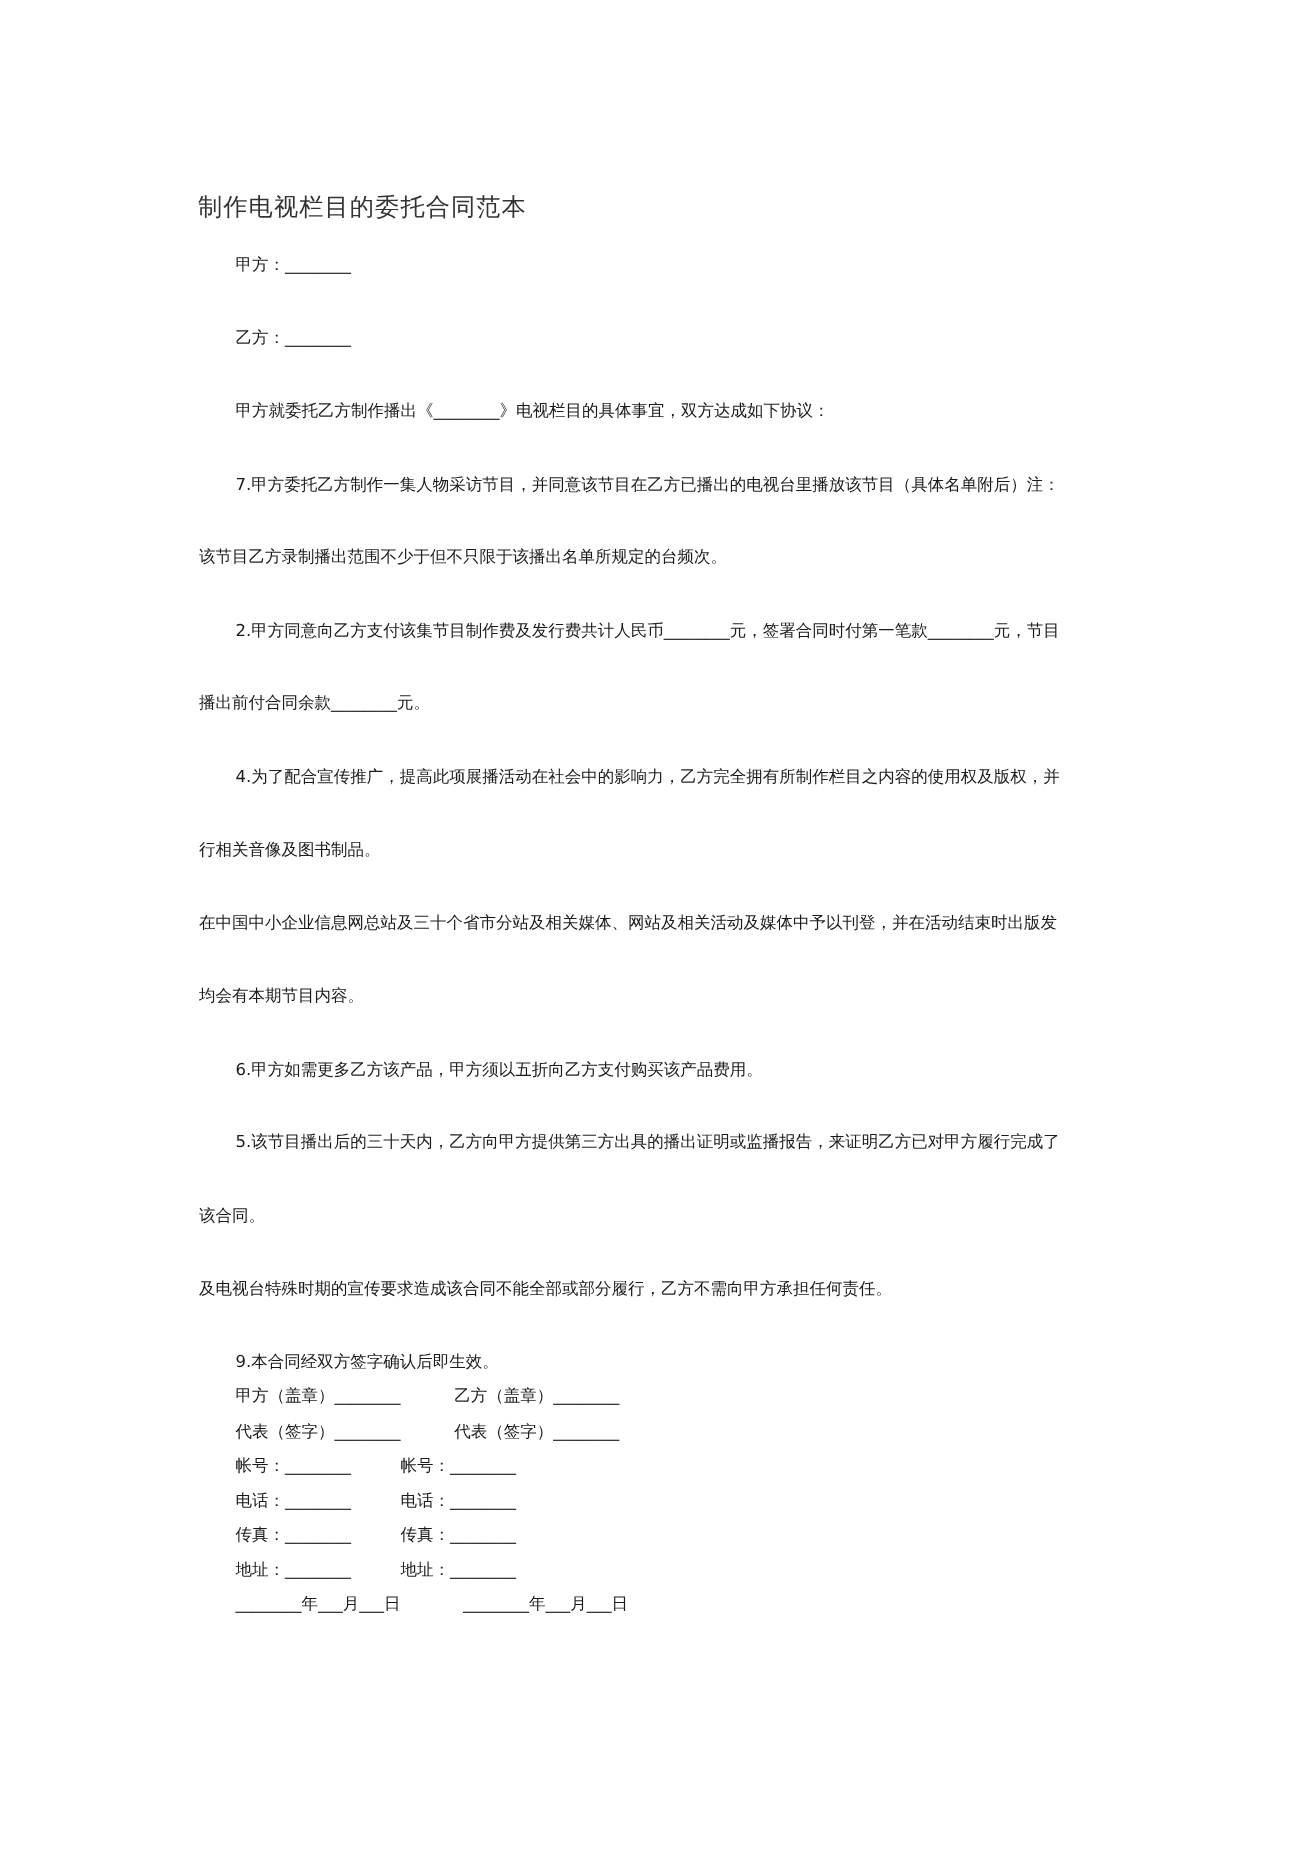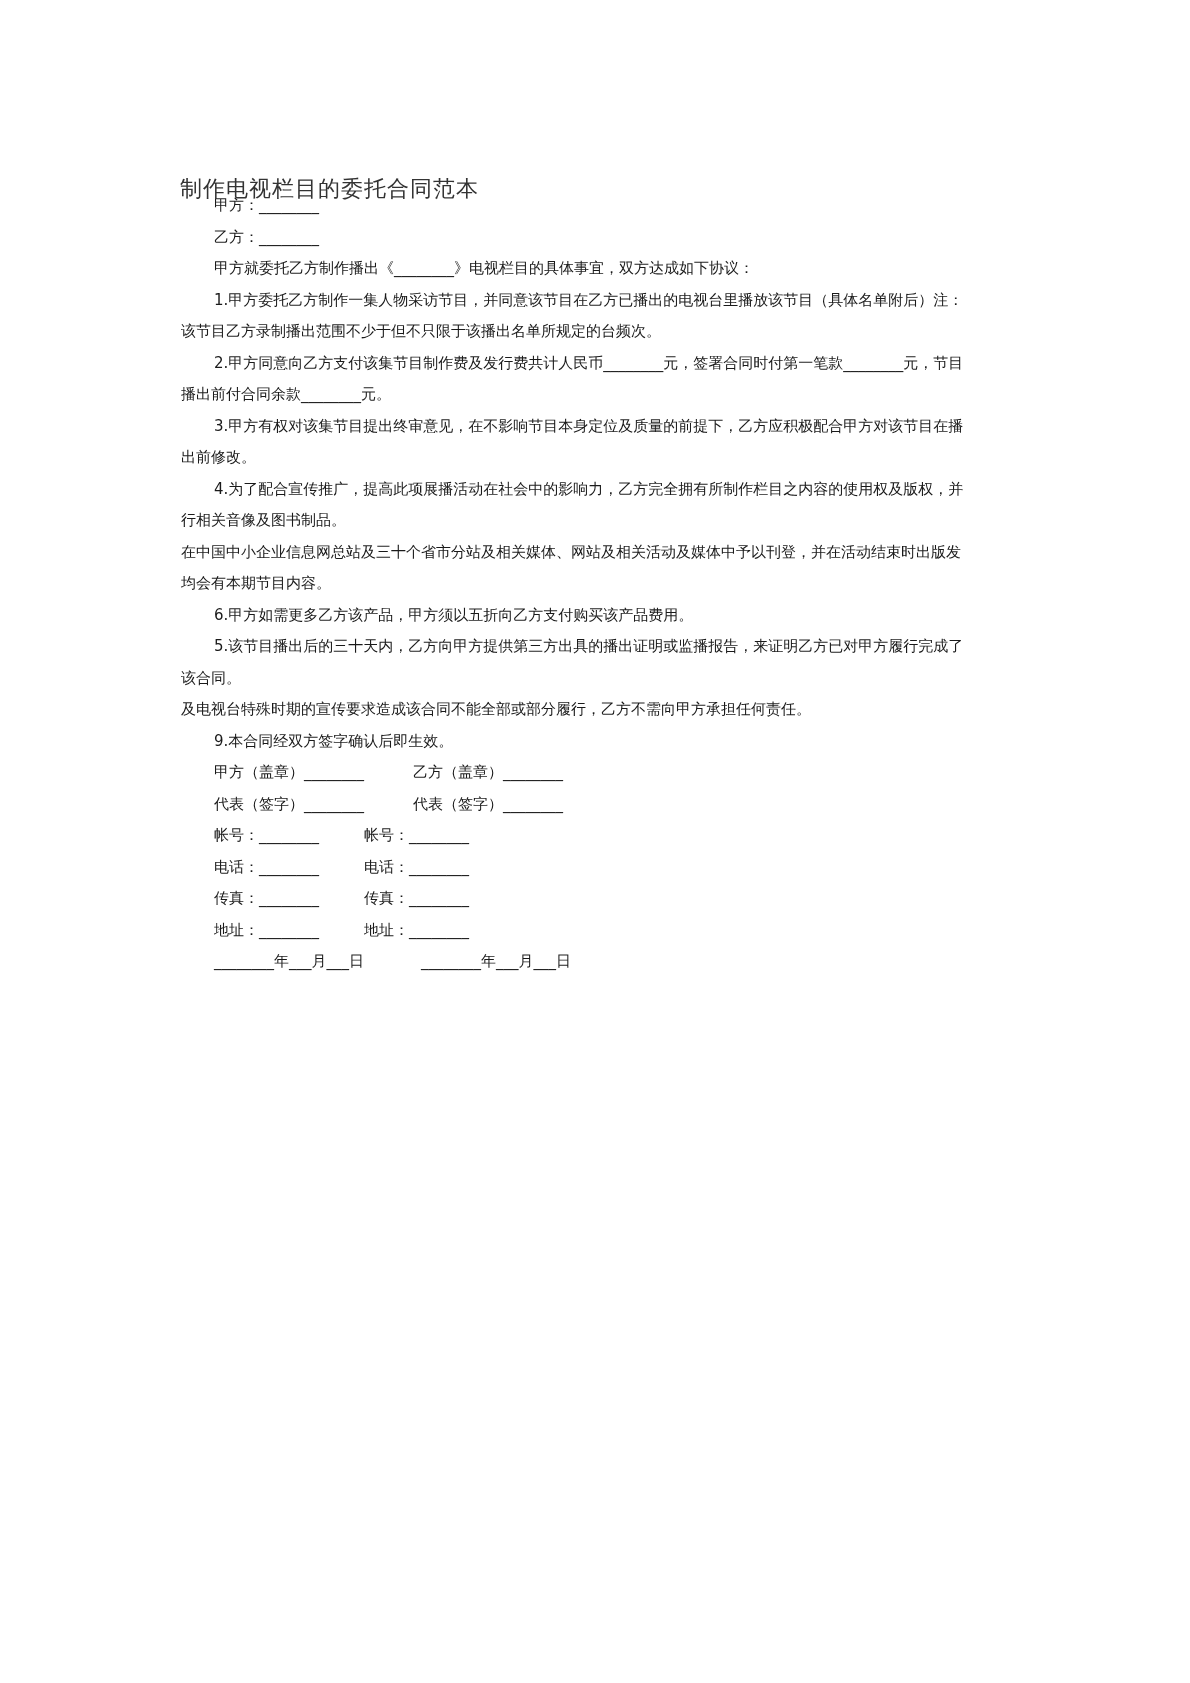--- a/index.html
+++ b/index.html
@@ -11,49 +11,45 @@
   .title {
     position: absolute; left: 180px; top: 154px;
     font-family: "DejaVu Serif", "Liberation Serif", serif;
     font-size: 22px; color: #333333; letter-spacing: 1px; line-height: 30px; white-space: nowrap; margin-top: 20px;
   }
   .body {
     position: absolute; left: 181px; top: 190px; width: 838px;
     font-family: "DejaVu Sans", "Liberation Sans", sans-serif;
     font-size: 15px; color: #1a1a1a;
   }
-  .line { height: 31.5px; line-height: 31.5px; white-space: nowrap; overflow: visible; }
+  .line { height: 31.5px; line-height: 31.5px; white-space: nowrap; overflow: visible; margin-top: 35px; }
   .indent { padding-left: 33px; }
   .sig-row { height: 31.5px; line-height: 31.5px; white-space: nowrap; padding-left: 33px; position: relative; text-align: center; }
   .sig-col1 { position: absolute; left: 33px; }
   .sig-col2a { position: absolute; left: 232px; }
   .sig-col2b { position: absolute; left: 183px; }
 </style>
 </head>
 <body>
 
 <div class="page">
   <div class="title">制作电视栏目的委托合同范本</div>
 
   <div class="body">
     <div class="line indent">甲方：________</div>
     <div class="line indent">乙方：________</div>
     <div class="line indent">甲方就委托乙方制作播出《________》电视栏目的具体事宜，双方达成如下协议：</div>
 
     <div>
-      <div class="line indent">1.甲方委托乙方制作一集人物采访节目，并同意该节目在乙方已播出的电视台里播放该节目（具体名单附后）注：</div>
+      <div class="line indent">7.甲方委托乙方制作一集人物采访节目，并同意该节目在乙方已播出的电视台里播放该节目（具体名单附后）注：</div>
       <div class="line">该节目乙方录制播出范围不少于但不只限于该播出名单所规定的台频次。</div>
     </div>
     <div>
       <div class="line indent">2.甲方同意向乙方支付该集节目制作费及发行费共计人民币________元，签署合同时付第一笔款________元，节目</div>
       <div class="line">播出前付合同余款________元。</div>
-    </div>
-    <div>
-      <div class="line indent">3.甲方有权对该集节目提出终审意见，在不影响节目本身定位及质量的前提下，乙方应积极配合甲方对该节目在播</div>
-      <div class="line">出前修改。</div>
     </div>
     <div>
       <div class="line indent">4.为了配合宣传推广，提高此项展播活动在社会中的影响力，乙方完全拥有所制作栏目之内容的使用权及版权，并</div>
       <div class="line">行相关音像及图书制品。</div>
       <div class="line">在中国中小企业信息网总站及三十个省市分站及相关媒体、网站及相关活动及媒体中予以刊登，并在活动结束时出版发</div>
     </div>
     <div>
       <div class="line">均会有本期节目内容。</div>
     </div>
     <div>

